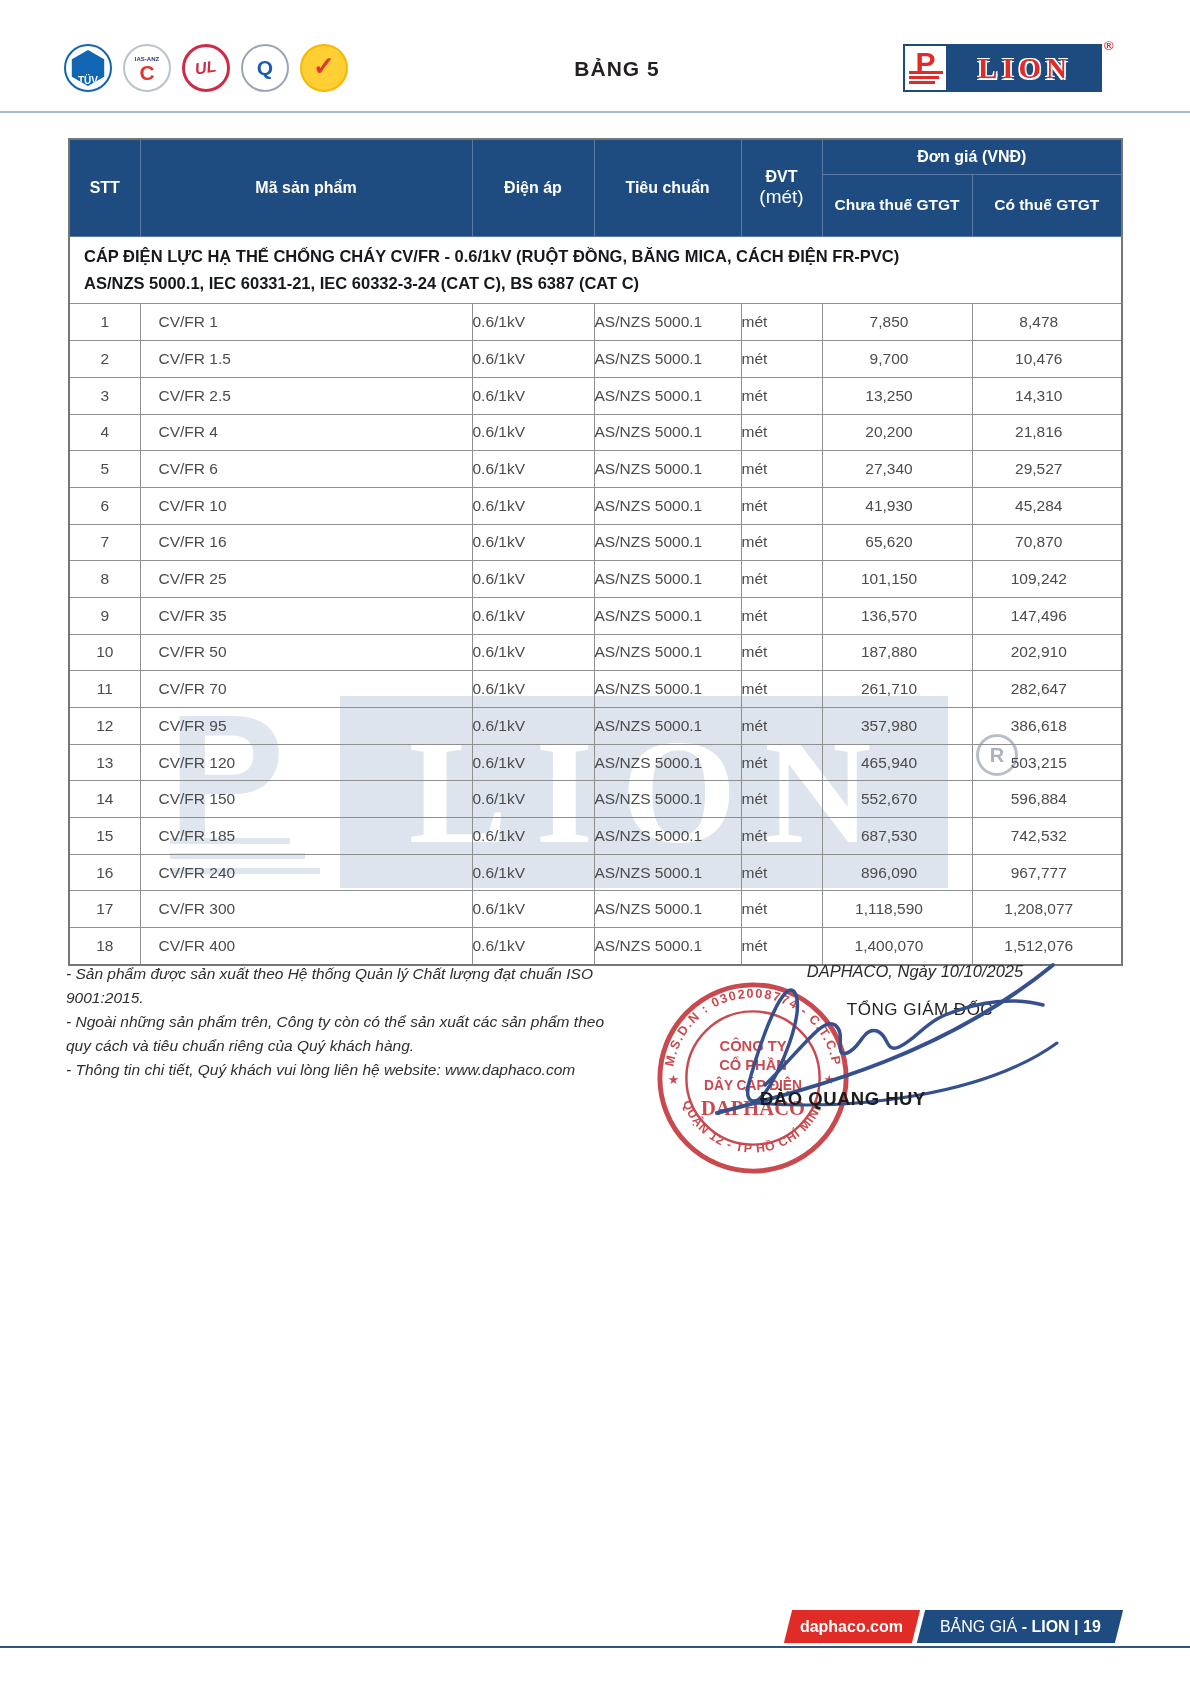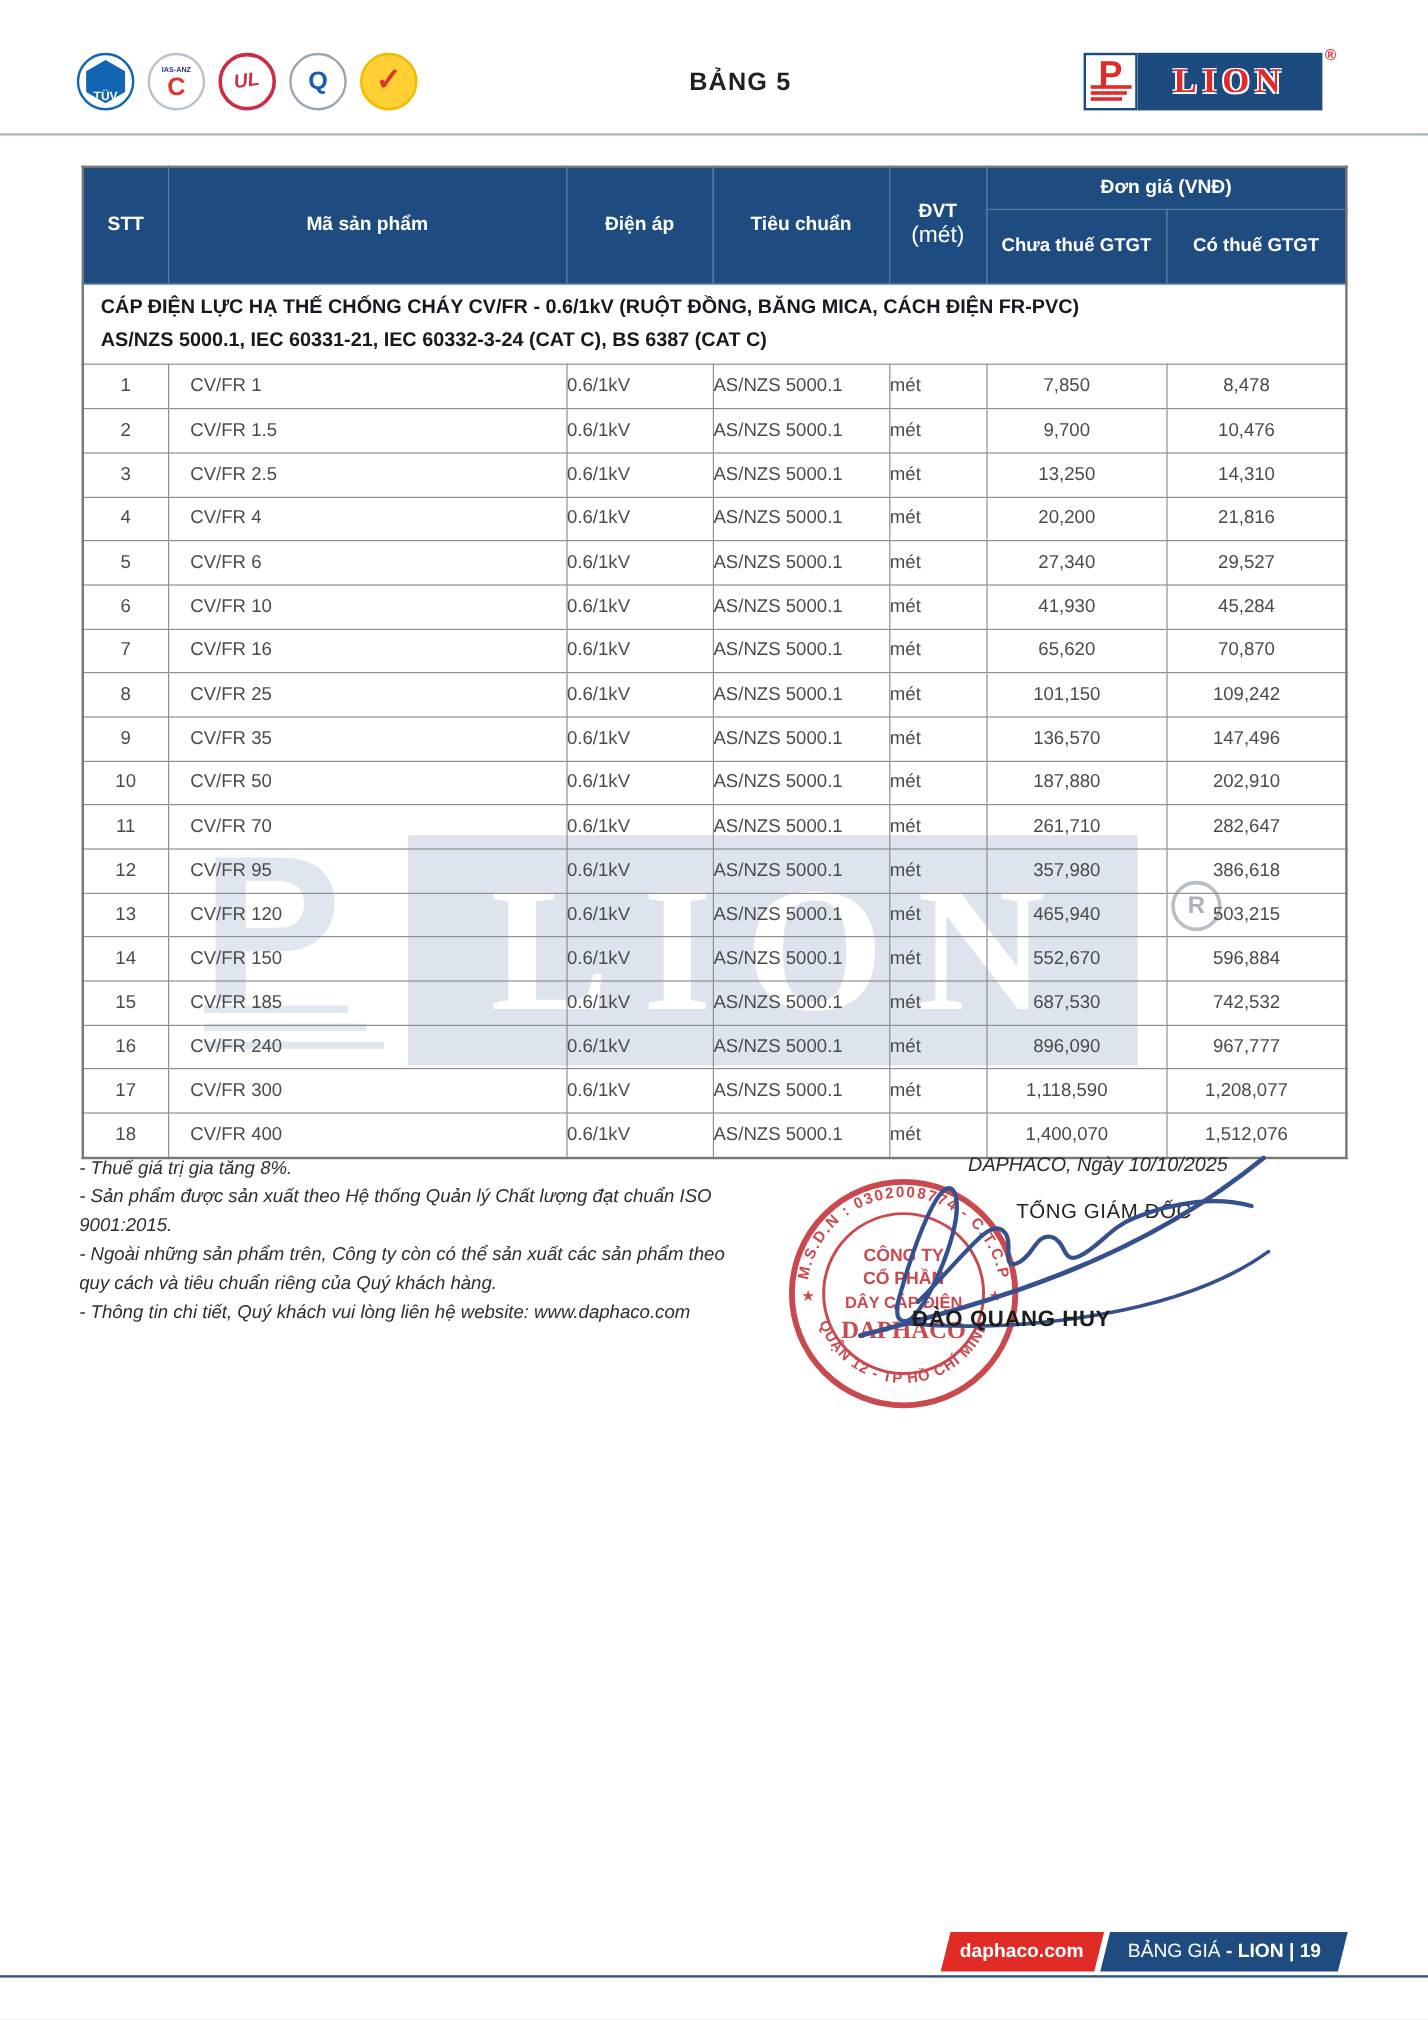--- a/index.html
+++ b/index.html
@@ -342,21 +342,20 @@
           <td class="c-voltage">0.6/1kV</td>
           <td class="c-standard">AS/NZS 5000.1</td>
           <td class="c-unit">mét</td>
           <td class="c-price_ex">1,400,070</td>
           <td class="c-price_inc">1,512,076</td>
         </tr>
       </tbody>
   </table>
 
   <div class="notes">
-    <div>- Thuế giá trị gia tăng 8%.</div>
     <div>- Sản phẩm được sản xuất theo Hệ thống Quản lý Chất lượng đạt chuẩn ISO 9001:2015.</div>
     <div>- Ngoài những sản phẩm trên, Công ty còn có thể sản xuất các sản phẩm theo quy cách và tiêu chuẩn riêng của Quý khách hàng.</div>
     <div>- Thông tin chi tiết, Quý khách vui lòng liên hệ website: www.daphaco.com</div>
   </div>
 
   <div class="date-line">DAPHACO, Ngày 10/10/2025</div>
   <div class="role-line">TỔNG GIÁM ĐỐC</div>
 
   <svg class="stamp" viewBox="0 0 200 200">
     <circle cx="100" cy="100" r="95" fill="none" stroke="#c53a40" stroke-width="5"></circle>

